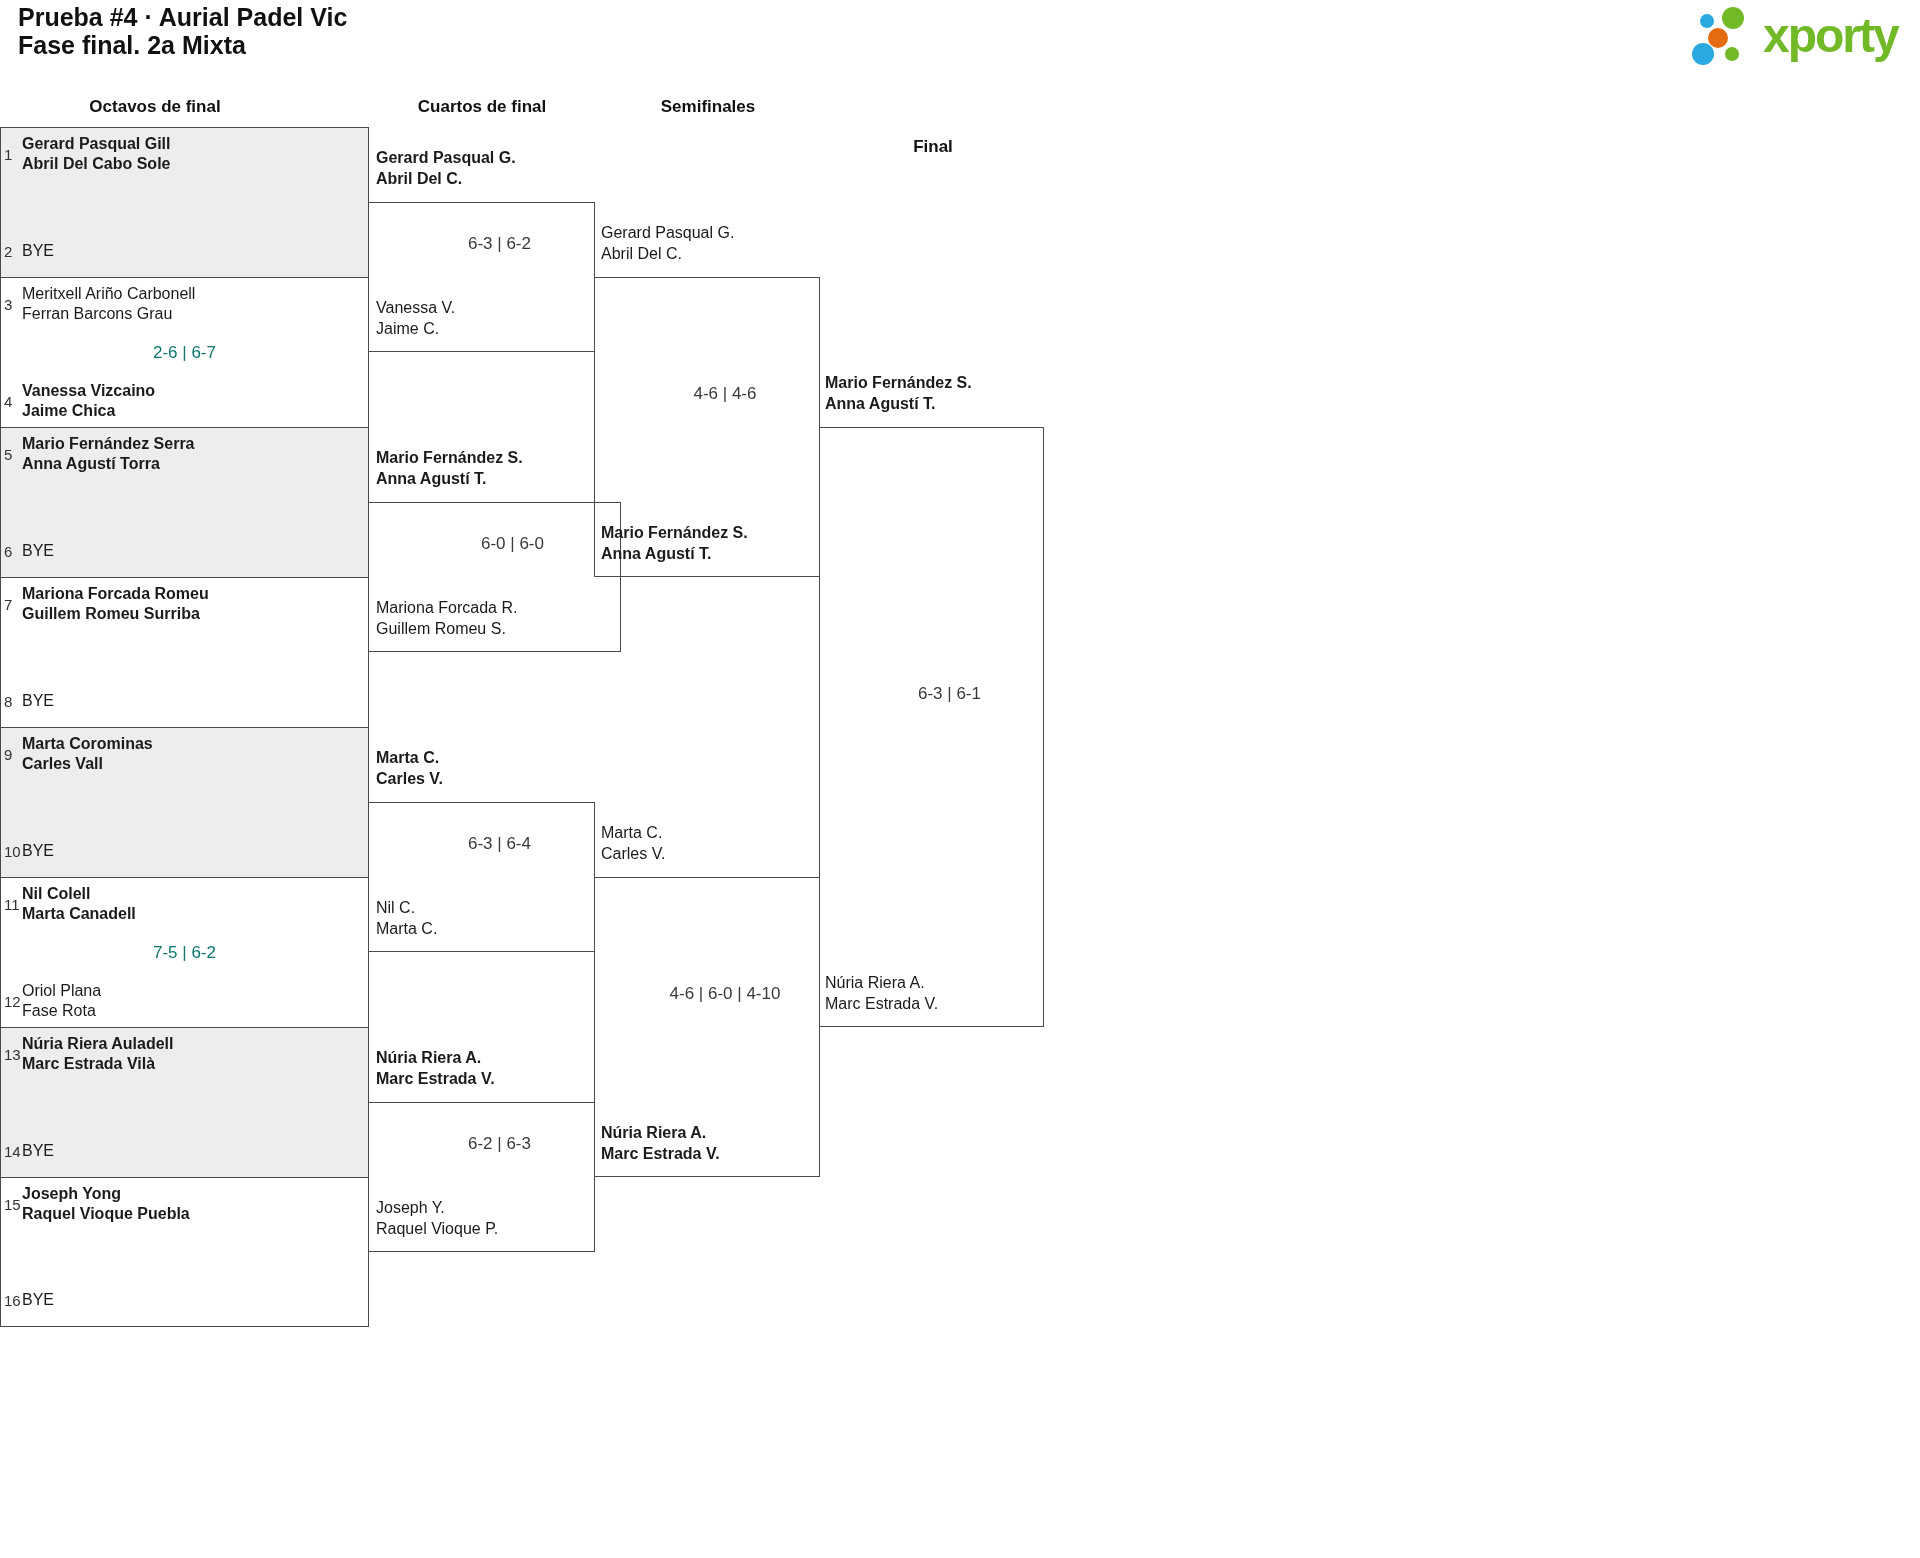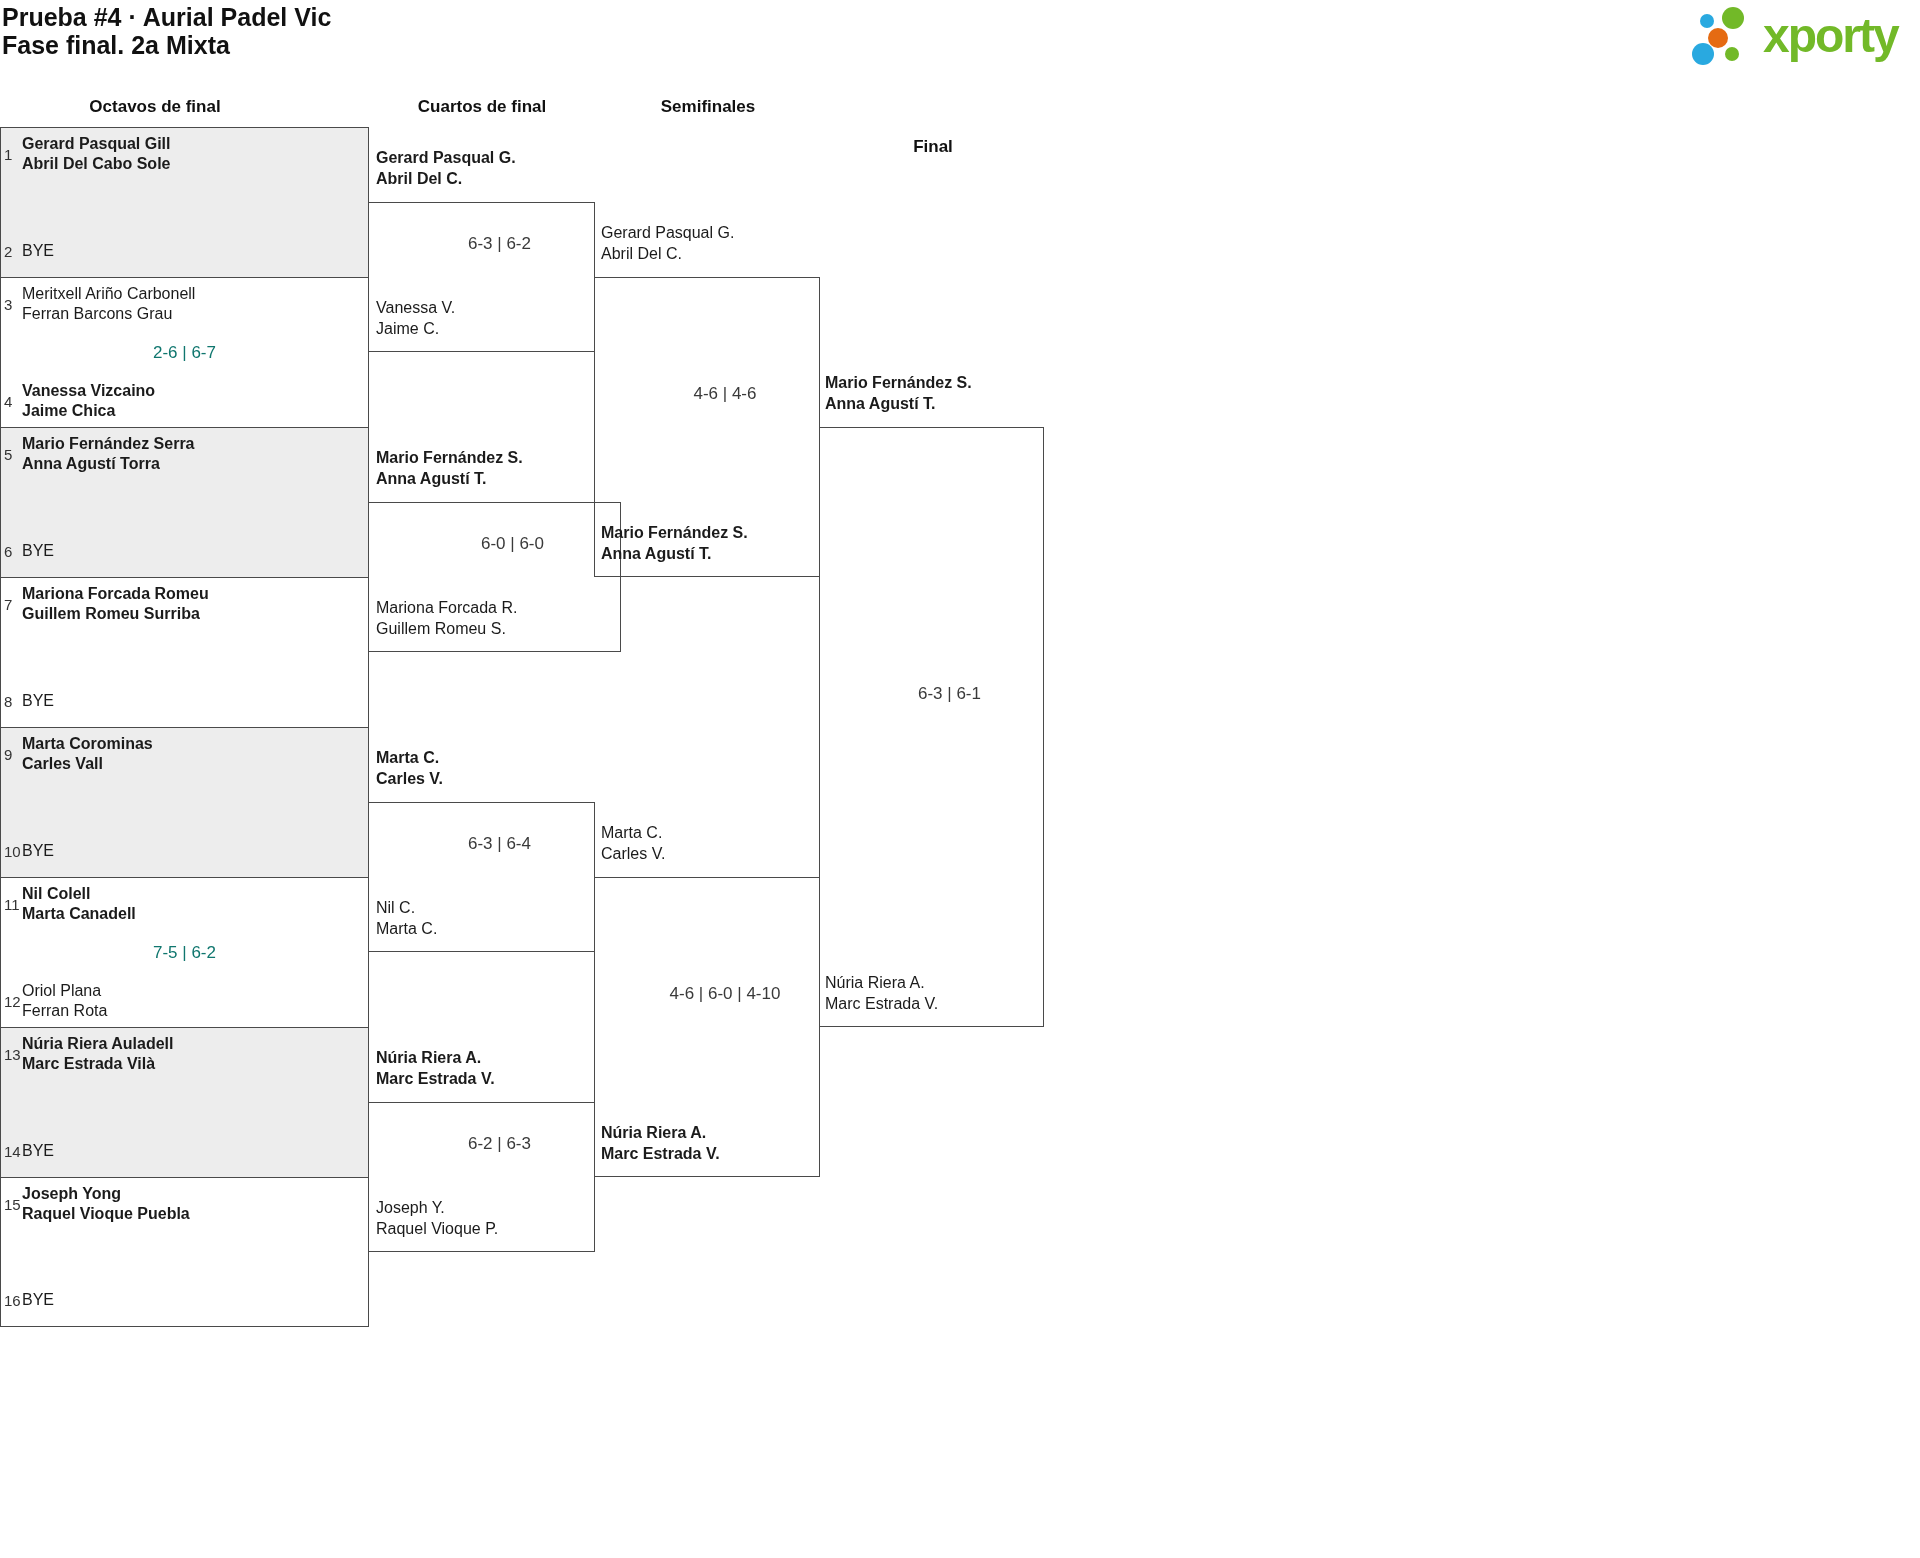--- a/index.html
+++ b/index.html
@@ -1,21 +1,21 @@
 <!DOCTYPE html>
 <html><head>
 <meta charset="utf-8">
 <style>
   html,body{margin:0;padding:0;background:#ffffff;}
   #page{
     position:relative;width:1920px;height:1558px;background:#fff;overflow:hidden;
     font-family:"Liberation Sans","DejaVu Sans",sans-serif;color:#1b1b1b;
   }
   
-  #title{position:absolute;left:2px;top:3px;font-size:25px;font-weight:700;line-height:28px;color:#111;}
+  #title{position:absolute;left:18px;top:3px;font-size:25px;font-weight:700;line-height:28px;color:#111;}
   
   .dot{position:absolute;border-radius:50%;}
   #logo-text{position:absolute;left:1763px;top:8px;font-size:48px;font-weight:700;letter-spacing:-2px;line-height:56px;}
   
   .rh{position:absolute;top:97px;transform:translateX(-50%);font-size:17px;font-weight:700;color:#111;white-space:nowrap;}
   
   .obox{position:absolute;left:0;width:369px;height:150px;box-sizing:border-box;
         border:1px solid #4a4a4a;border-bottom:0;}
   .obox.last{border-bottom:1px solid #4a4a4a;}
   .obox.gray{background:#ededed;}
@@ -146,21 +146,21 @@
       <span class="names w">
           <span>Nil Colell</span>
           <span>Marta Canadell</span>
         </span>
     </div>
     <div class="oscore">7-5 | 6-2</div>
     <div class="team b">
       <span class="seed">12</span>
       <span class="names">
           <span>Oriol Plana</span>
-          <span>Ferran Rota</span>
+          <span>Fase Rota</span>
         </span>
     </div>
   </div>
 
   <div class="obox gray" style="top:1027px;">
     <div class="team t">
       <span class="seed">13</span>
       <span class="names w">
           <span>Núria Riera Auladell</span>
           <span>Marc Estrada Vilà</span>

